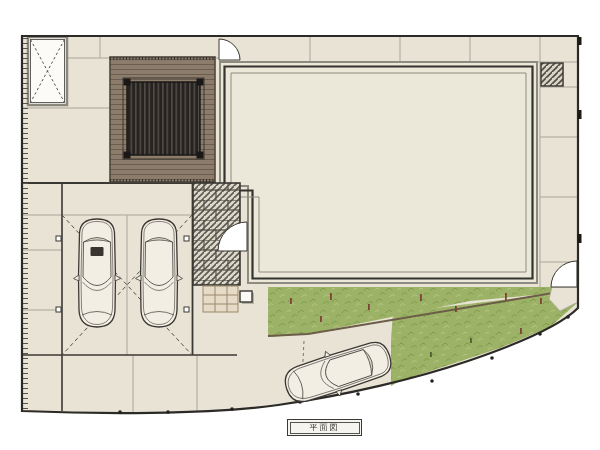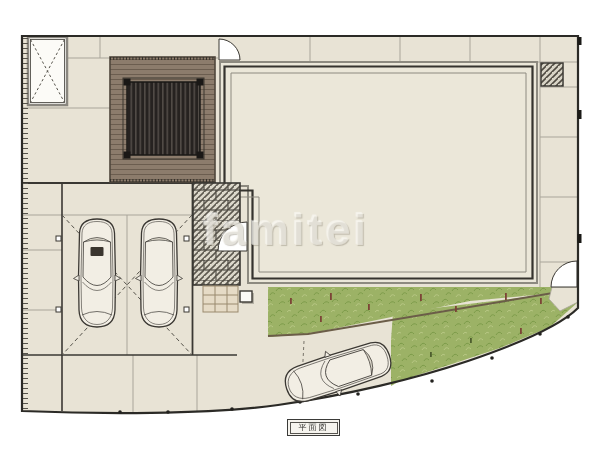--- a/index.html
+++ b/index.html
@@ -11,21 +11,21 @@
     color:rgba(250,248,240,0.55);
     text-shadow:1px 1px 1px rgba(140,134,118,0.45), -1px -1px 1px rgba(255,255,255,0.5);
     pointer-events:none;user-select:none;
   }
   .plan-label{
     position:absolute;left:287px;top:419px;
     border:1px solid #3a3a38;background:#f6f4ee;padding:1.5px;
   }
   .plan-label span{
     display:block;border:1px solid #55534e;color:#2e2d2a;
-    font-size:8px;line-height:10px;padding:0 8px;letter-spacing:2px;white-space:nowrap;
+    font-size:8px;line-height:10px;padding:0 19px;letter-spacing:2px;white-space:nowrap;
   }
 </style>
 </head>
 <body>
 
 <div id="canvas">
 <svg width="600" height="450" viewBox="0 0 600 450">
   <defs>
     <path id="sitePath" d="M22,36 H578 V308 C560,326 518,344 468,361 C418,378 348,395 278,405 C208,415 95,414 22,411 Z"></path>
     <pattern id="deckPlanks" width="8" height="5" patternUnits="userSpaceOnUse">
@@ -199,18 +199,17 @@
     <rect x="15.5" y="30" width="13" height="9" rx="1" fill="#3a352e"></rect>
   </g>
   <g transform="translate(137,217)">
     <use href="#carTop"></use>
   </g>
   <g transform="translate(338,372) rotate(72) translate(-22,-56)">
     <use href="#carTop"></use>
   </g>
 </svg>
 
-<div class="watermark">famitei</div>
 
 <div class="plan-label">
   <span>平面図</span>
 </div>
 </div>
 
 </body></html>

